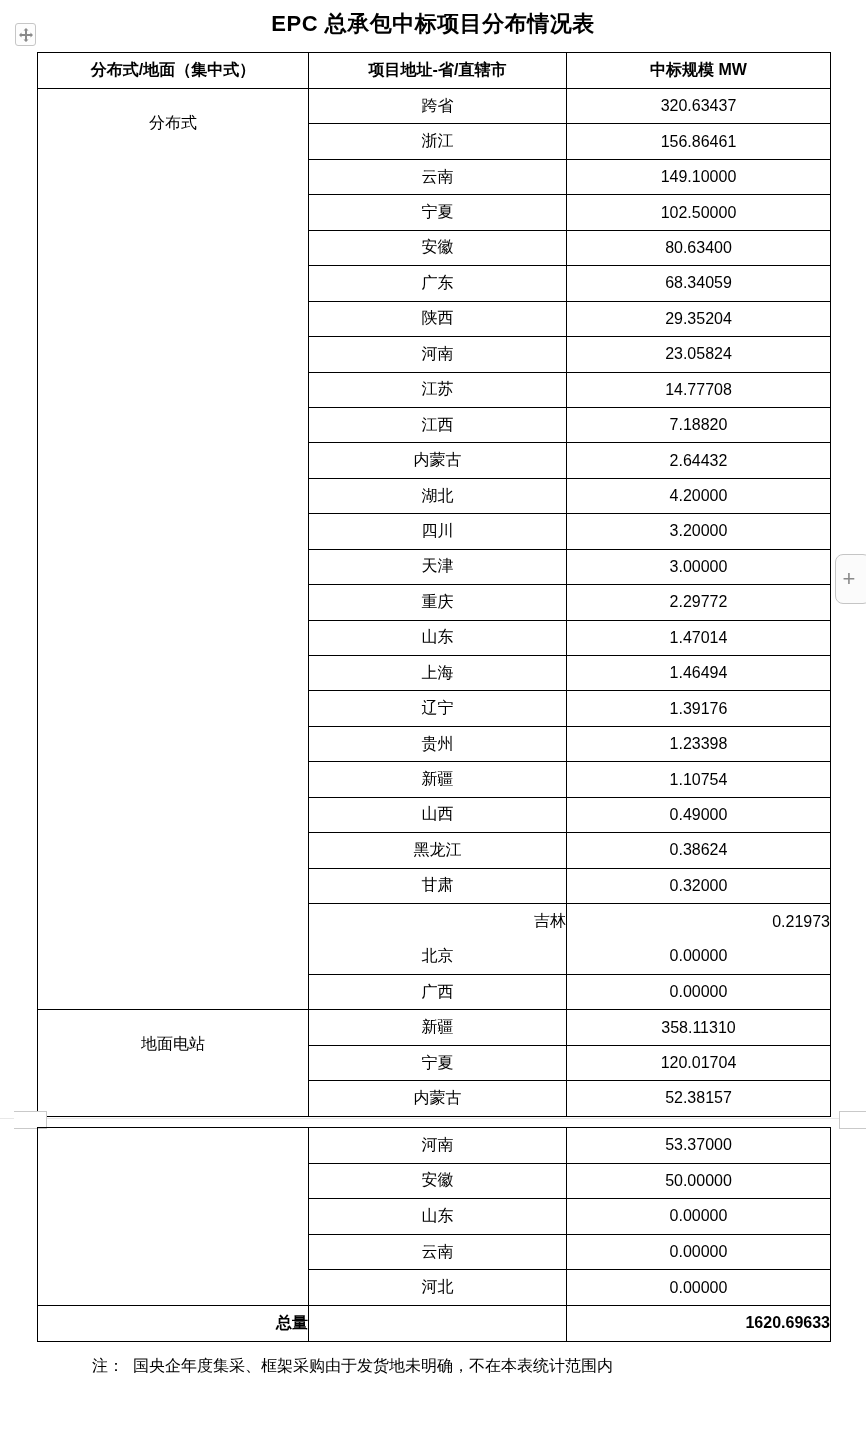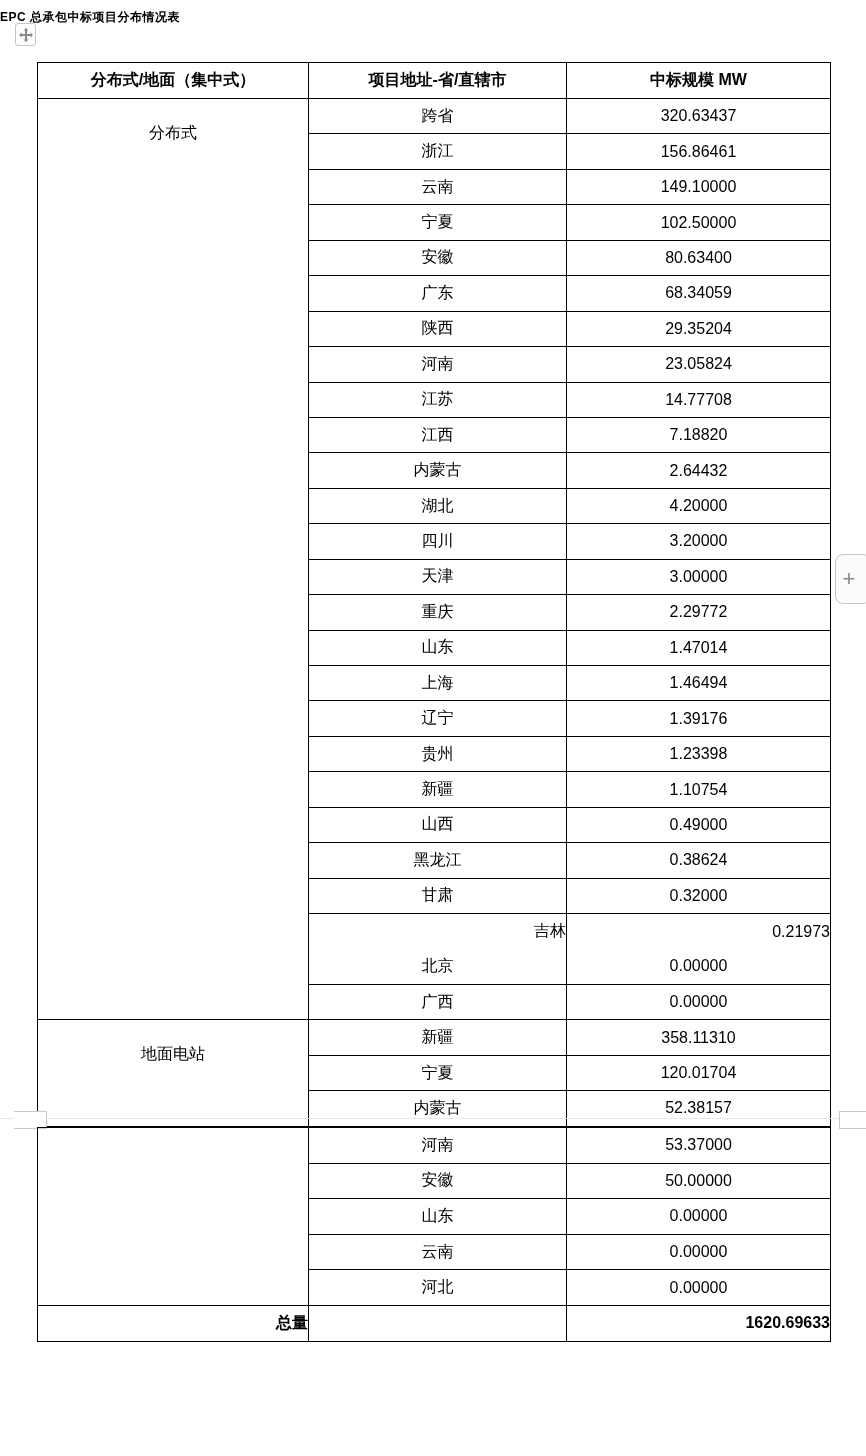--- a/index.html
+++ b/index.html
@@ -1,31 +1,31 @@
 <!DOCTYPE html>
 <html><head>
 <meta charset="utf-8">
 <style>
   * { margin:0; padding:0; box-sizing:border-box; }
   html,body { width:866px; height:1456px; background:#ffffff; overflow:hidden;
               font-family:"Liberation Sans","DejaVu Sans",sans-serif; color:#000; }
   .page { position:relative; width:866px; height:1456px; background:#fff; }
 
-  .doc-title { position:absolute; top:9px; left:0; right:0; 
-               font-size:12px; font-weight:bold; letter-spacing:0.5px; }
+  .doc-title { position:absolute; top:9px; left:0; right:0; text-align:center;
+               font-size:22px; font-weight:bold; letter-spacing:0.5px; }
 
   
   .move-handle { position:absolute; left:15px; top:23px; width:21px; height:23px;
                  background:#fdfdfd; border:1px solid #c6c6c6; border-radius:3px;
                  display:flex; align-items:center; justify-content:center; }
 
   
   table.tbl { position:absolute; left:37px; width:793px; border-collapse:collapse;
               table-layout:fixed; }
-  #seg1 { top:62px; }
+  #seg1 { top:52px; }
   #seg2 { top:1127px; }
   .tbl td, .tbl th { border:1px solid #000; text-align:center; vertical-align:middle;
                      font-size:16px; overflow:hidden; white-space:nowrap; }
   #seg1 tr { height:35.45px; }
   #seg1 tr.head { height:36px; }
   #seg2 tr { height:35.6px; }
   #seg2 tr.total-row { height:36px; }
   .tbl th { font-weight:bold; }
   .tbl td.group { vertical-align:top; padding-top:24px; }
   tr.hide-bb td { border-bottom-style:hidden;text-align:right; }
@@ -234,14 +234,15 @@
           <td></td>
           <td>1620.69633</td>
         </tr>
       </tbody>
   </table>
 
   <div class="insert-btn">
     <span class="plus">+</span>
   </div>
 
+  <div class="footnote">注：  国央企年度集采、框架采购由于发货地未明确，不在本表统计范围内</div>
 
 </div>
 
 </body></html>

